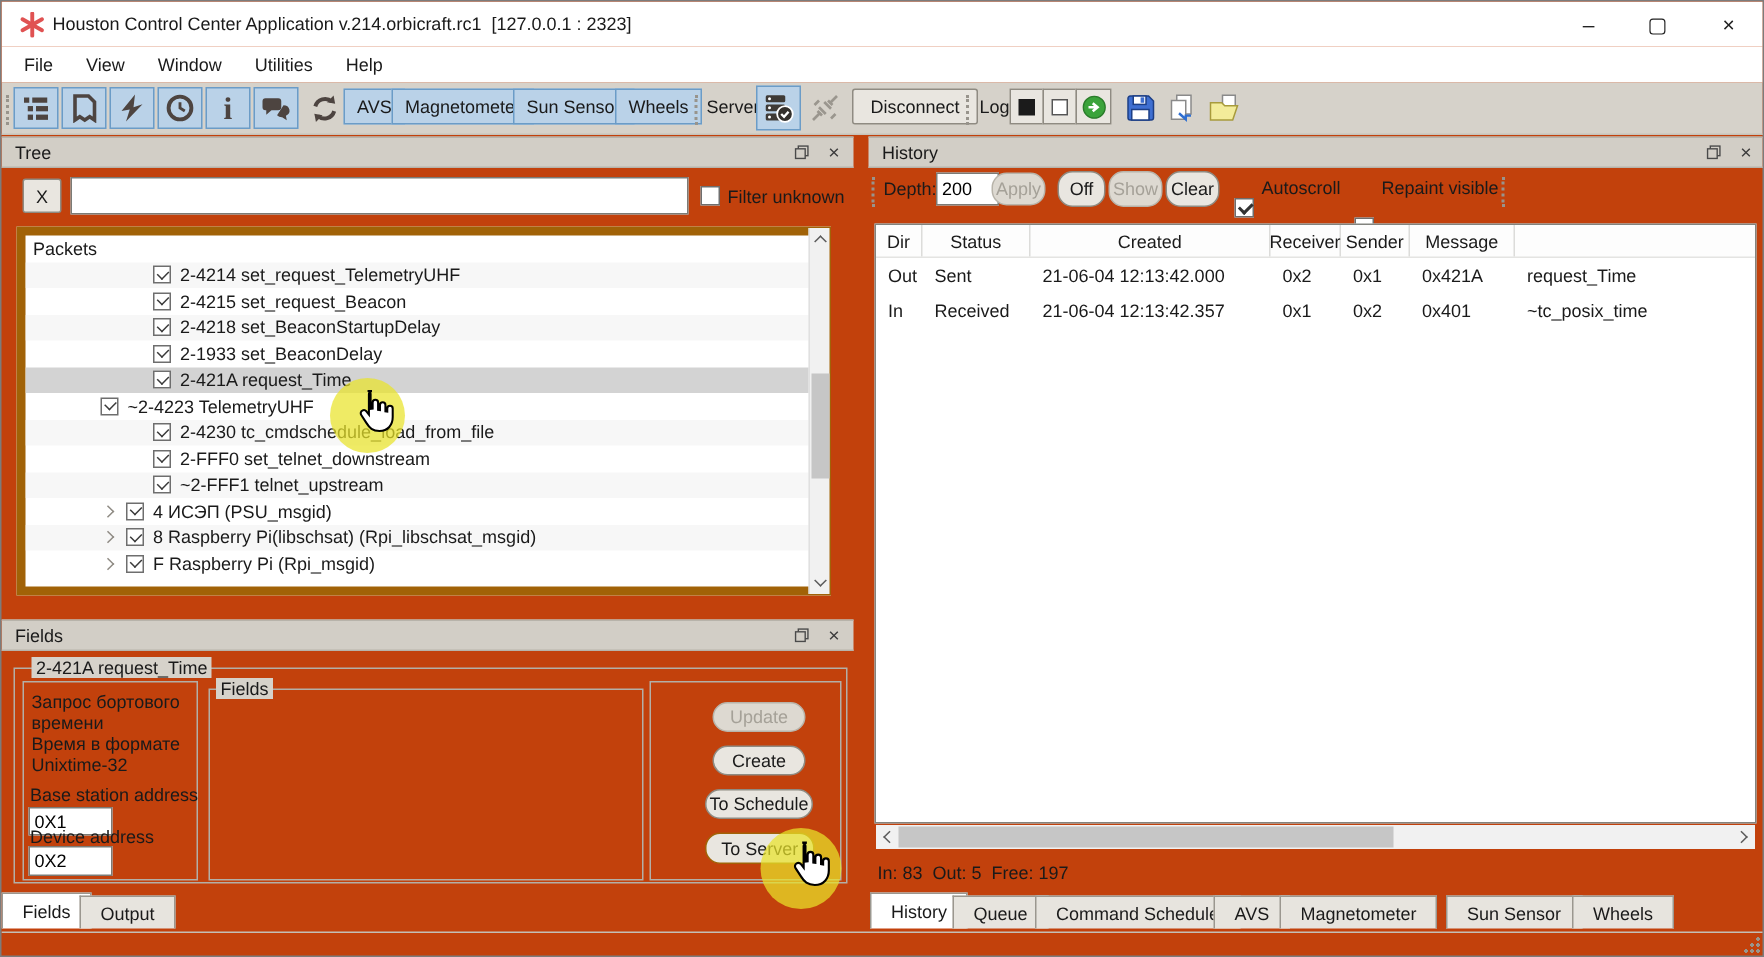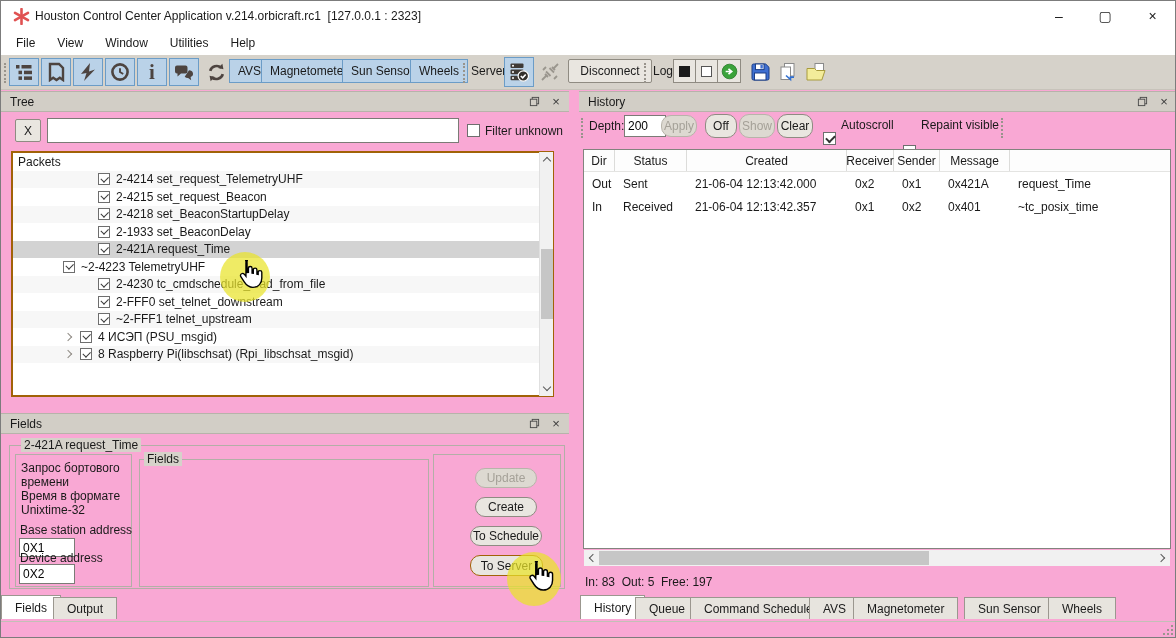--- a/index.html
+++ b/index.html
@@ -1,17 +1,17 @@
 <!DOCTYPE html>
 <html><head>
 <meta charset="utf-8">
 <style>
   html,body{margin:0;padding:0;background:#9e9e9e;}
   *{box-sizing:border-box;}
-  .window{position:relative;width:1176px;height:638px;background:#f9a8d4;overflow:hidden;
+  .window{position:relative;width:1176px;height:638px;background:#c2410c;overflow:hidden;
     font-family:"Liberation Sans",sans-serif;font-size:12px;color:#1a1a1a;border:1px solid #7c7c7c;}
   .abs{position:absolute;}
 
   
   .titlebar{left:0;top:0;width:1176px;height:30px;background:#ffffff;display:flex;align-items:center;}
   .title-text{margin-left:34px;white-space:pre;}
   .winbtn{position:absolute;top:0;width:46px;height:30px;display:flex;align-items:center;justify-content:center;color:#222;font-size:14px;}
   .menubar{left:0;top:30px;width:1176px;height:24px;background:#ffffff;display:flex;align-items:center;padding-left:4px;}
   .menu-item{padding:3px 11px;}
 
@@ -31,21 +31,21 @@
   .ptitle .sp{flex:1;}
   .dockbtn{width:18px;height:16px;display:flex;align-items:center;justify-content:center;color:#3c3c3c;font-size:13px;margin-right:4px;}
 
   .filter-x{left:14px;top:118px;width:26px;height:23px;}
   .filter-input{left:46px;top:117px;width:412px;height:25px;background:#fff;border:1px solid #7b7b76;
     font-family:"Liberation Sans",sans-serif;font-size:12px;padding:0 4px;}
   .cb{width:13px;height:13px;background:#fff;border:1px solid #6e6e6e;position:relative;flex:none;}
   .cb.checked::after{content:"";position:absolute;left:2px;top:2px;width:7px;height:4px;
     border-left:2px solid #333;border-bottom:2px solid #333;transform:rotate(-45deg);}
 
-  .treelist{left:10px;top:150px;width:543px;height:246px;background:#fff;border:2px solid #a16207;overflow:hidden;}
+  .treelist{left:10px;top:150px;width:543px;height:246px;background:#fff;border:6px solid #a16207;overflow:hidden;}
   .trow{height:17.5px;display:flex;align-items:center;width:527px;}
   .trow:nth-child(even){background:#f7f7f7;}
   .trow.sel{background:#d3d3d3;}
   .tcb{width:12px;height:12px;background:#fff;border:1px solid #6e6e6e;position:relative;flex:none;}
   .tcb::after{content:"";position:absolute;left:1.5px;top:1.5px;width:6px;height:3.5px;
     border-left:1.8px solid #3a3a3a;border-bottom:1.8px solid #3a3a3a;transform:rotate(-45deg);}
   .tlabel{margin-left:6px;white-space:nowrap;}
   .chev{width:6px;height:6px;border-right:1.6px solid #8f8b84;border-top:1.6px solid #8f8b84;
     transform:rotate(45deg);flex:none;}
 
@@ -305,20 +305,25 @@
       </div>
     <div class="trow" style="padding-left:52px">
       <span class="chev"></span>
       <span class="tcb" style="margin-left:9px"></span>
       <span class="tlabel">4 ИСЭП (PSU_msgid)</span>
       </div>
     <div class="trow" style="padding-left:52px">
       <span class="chev"></span>
       <span class="tcb" style="margin-left:9px"></span>
       <span class="tlabel">8 Raspberry Pi(libschsat) (Rpi_libschsat_msgid)</span>
+      </div>
+    <div class="trow" style="padding-left:52px">
+      <span class="chev"></span>
+      <span class="tcb" style="margin-left:9px"></span>
+      <span class="tlabel">F Raspberry Pi (Rpi_msgid)</span>
       </div>
   </div>
 
   <div class="vsb" style="left:538px;top:151px;width:14px;height:244px">
     <div class="sb-arrow" style="top:0">
         <div class="sb-chev" style="transform:rotate(-135deg);margin-top:3px"></div>
       </div>
     <div class="sb-thumb" style="left:1px;top:97px;width:12px;height:70px"></div>
     <div class="sb-arrow" style="bottom:0">
         <div class="sb-chev" style="transform:rotate(45deg);margin-bottom:3px"></div>

